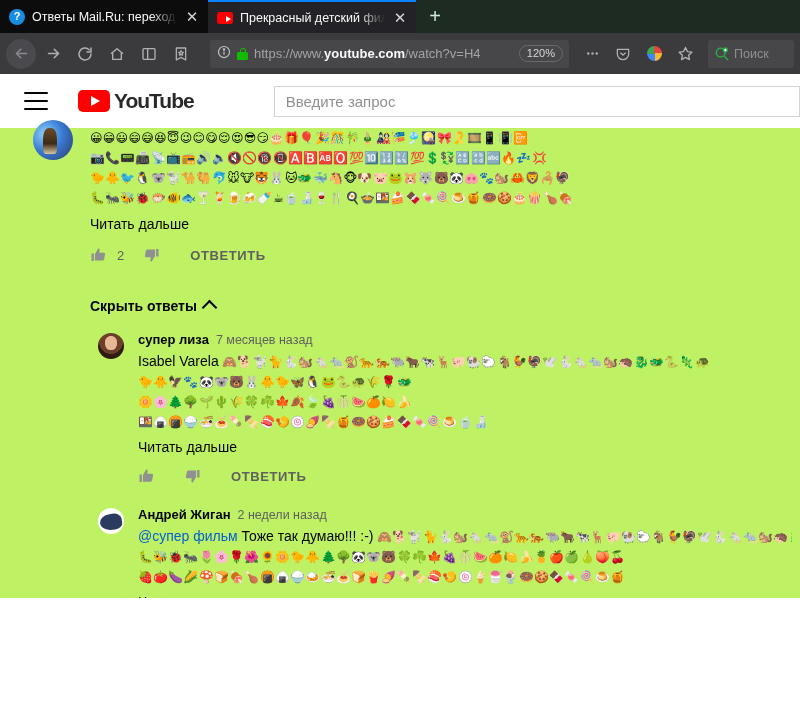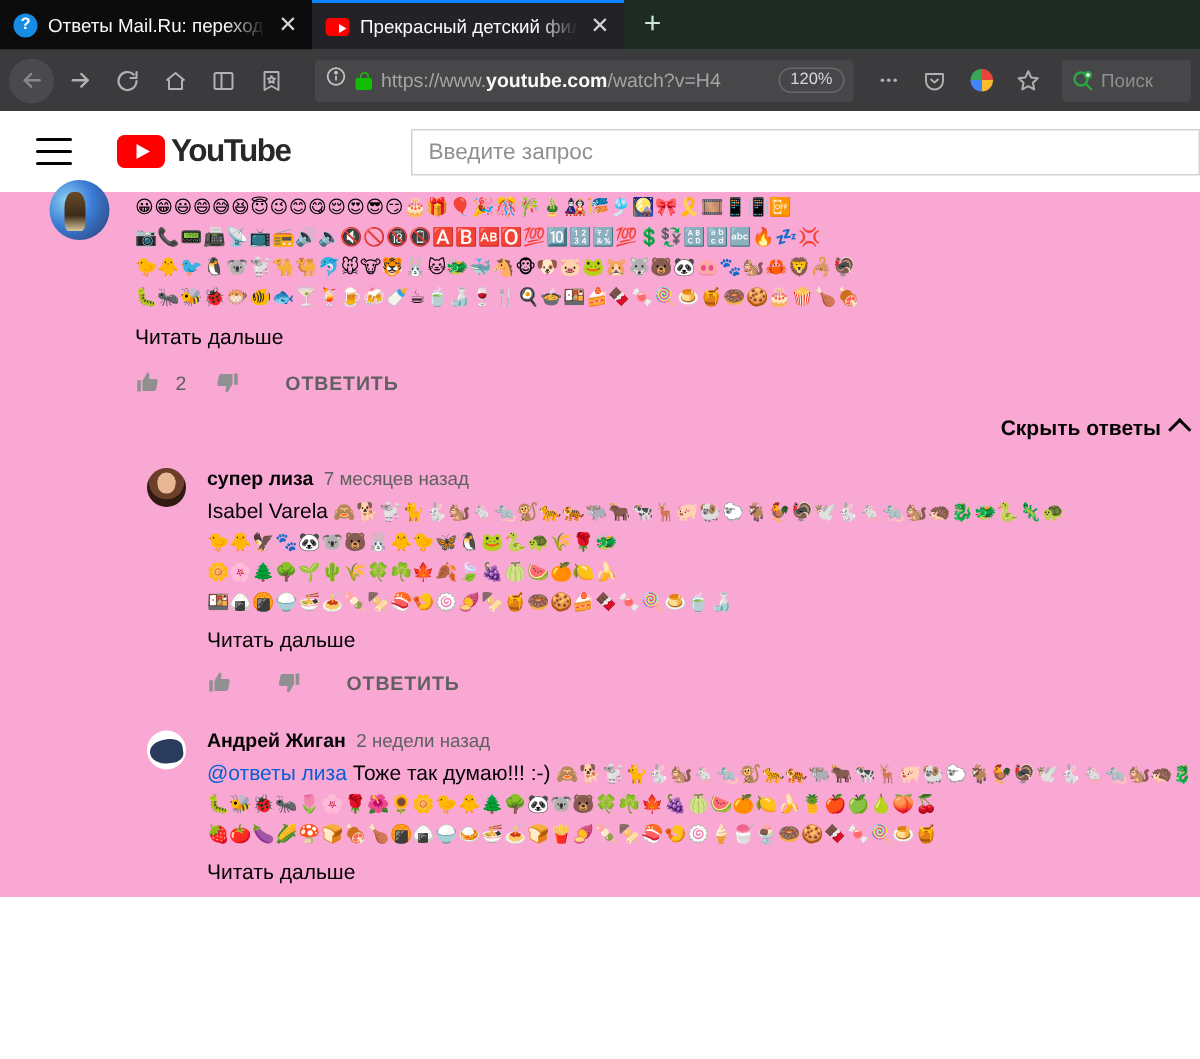--- a/index.html
+++ b/index.html
@@ -186,21 +186,21 @@
     overflow: hidden;
   }
   .search-ph {
     color: #8f8f91;
     font-size: 12.5px;
     white-space: nowrap;
   }
   .magnifier { flex: 0 0 16px; position: relative; width: 16px; height: 16px; }
 
   
-  .page { background: #f9a8d4; height: 524px; position: relative; overflow: hidden; }
+  .page { background: #bef264; height: 524px; position: relative; overflow: hidden; }
 
   .yt-header {
     height: 54px;
     display: flex;
     align-items: center;
     padding-left: 24px;
     gap: 0;
     background: #ffffff;
   }
   .burger { width: 24px; height: 18px; display: flex; flex-direction: column; justify-content: space-between; flex: 0 0 24px; }
@@ -282,28 +282,27 @@
   .act-dislike { margin-left: 18px; display:flex; align-items:center; }
   .reply-btn {
     margin-left: 30px;
     font-size: 13px;
     font-weight: bold;
     letter-spacing: 0.6px;
     color: #606060;
     text-transform: uppercase;
   }
   .hide-replies {
-    margin: 9px 0 0 0;
+    margin: 30px 0 0 0;
     font-size: 14px;
     font-weight: bold;
     color: #030303;
     display: flex;
     align-items: center;
     gap: 7px;
-    justify-content: flex-end;
   }
   .chev-up {
     width: 11px; height: 11px;
     border-left: 2px solid #030303;
     border-top: 2px solid #030303;
     transform: rotate(45deg);
     margin-top: 3px;
   }
 
   .reply { display: flex; margin-top: 18px; padding-left: 98px; padding-right: 8px; }
@@ -551,21 +550,21 @@
         </div>
       </div>
 
       <div class="reply">
         <div class="reply-avatar av-andrey"></div>
         <div class="reply-body">
           <div class="reply-head">
             <span class="author">Андрей Жиган</span>
             <span class="timestamp">2 недели назад</span>
           </div>
-          <div class="reply-text"><span class="mention">@ответы лиза</span><span>  Тоже так думаю!!! :-) </span><span class="emoji-row" style="display:inline">🙈🐕🐩🐈🐇🐿️🐁🐀🐒🐆🐅🐃🐂🐄🦌🐖🐏🐑🐐🐓🦃🕊️🐇🐁🐀🐿️🦔🐉🐲🐍🦎🐢</span></div>
+          <div class="reply-text"><span class="mention">@супер фильм</span><span>  Тоже так думаю!!! :-) </span><span class="emoji-row" style="display:inline">🙈🐕🐩🐈🐇🐿️🐁🐀🐒🐆🐅🐃🐂🐄🦌🐖🐏🐑🐐🐓🦃🕊️🐇🐁🐀🐿️🦔🐉🐲🐍🦎🐢</span></div>
           <div class="emoji-row">🐛🐝🐞🐜🌷🌸🌹🌺🌻🌼🐤🐥🌲🌳🐼🐨🐻🍀☘️🍁🍇🍈🍉🍊🍋🍌🍍🍎🍏🍐🍑🍒</div>
           <div class="emoji-row">🍓🍅🍆🌽🍄🍞🍖🍗🍘🍙🍚🍛🍜🍝🍞🍟🍠🍡🍢🍣🍤🍥🍦🍧🍨🍩🍪🍫🍬🍭🍮🍯</div>
 
           <div class="readmore">Читать дальше</div>
 
           <div class="actions">
             <span class="act-like">
               <svg class="thumb" viewBox="0 0 24 24" fill="currentColor">
                 <path d="M2 10h3.2v10H2zM6.6 10.6 11 3.2c1.3 0 2 .9 1.9 2.1l-.6 3.6h6c1.2 0 2 1 1.8 2.2l-1.3 6.6c-.2 1-1 1.8-2 1.8H6.6z"></path>
               </svg>

